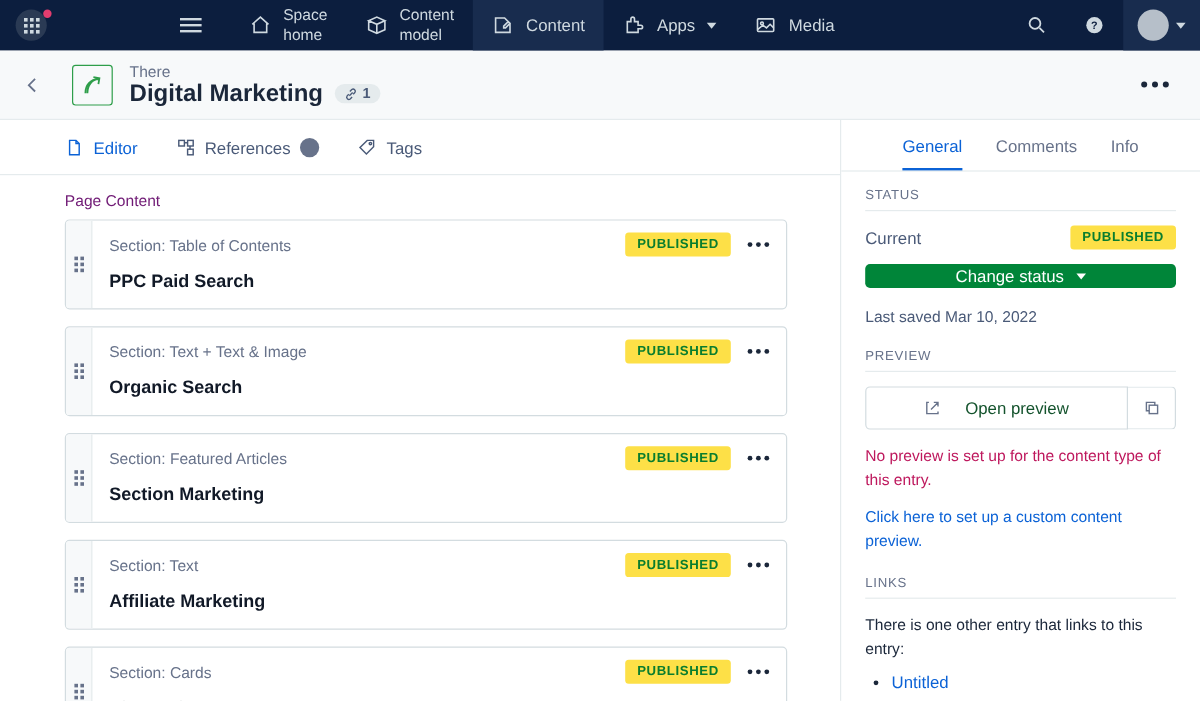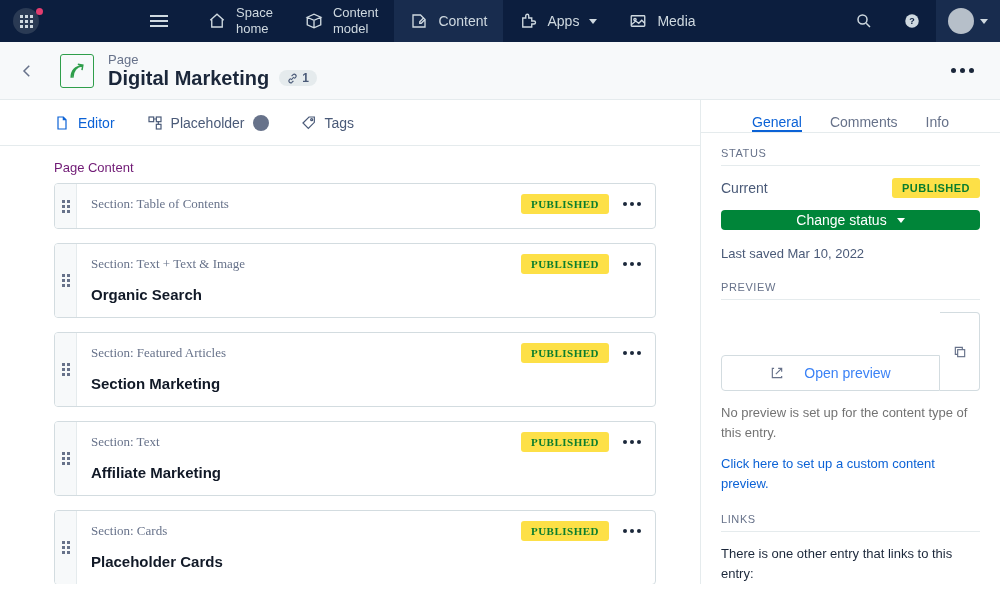--- a/index.html
+++ b/index.html
@@ -49,41 +49,41 @@
   .lefttab svg { width:16px; height:16px; stroke:currentColor; fill:none; stroke-width:1.8;}
   .count-badge { width:16px; height:16px; border-radius:50%; background:#67728a; }
 
   .content-area { flex:1; overflow-y:auto; padding: 14px 44px 0 54px; }
   .field-label { font-size:13px; color:#701a75; margin-bottom:8px; display:block; }
   .card { border:1px solid #d3dce0; border-radius:4px; margin-bottom:14px; display:flex; overflow:hidden; }
   .drag { width:22px; background:#f7f9fa; border-right:1px solid #e5ebed; display:flex; align-items:center; justify-content:center; cursor:grab;}
   .drag-dots { display:grid; grid-template-columns: repeat(2,3px); grid-template-rows: repeat(3,3px); gap:2px;}
   .drag-dots span { width:3px; height:3px; background:#67728a; }
   .card-body { flex:1; padding: 10px 14px 14px 14px; }
-  .card-top { display:flex; align-items:center;font-family:Liberation Serif, serif; }
+  .card-top { display:flex; align-items:center; }
   .section-label { font-size:13px; color:#67728a; }
   .card-title { font-weight:600; font-size:15px; margin-top:12px; color: #111927; }
   .status-chip { margin-left:auto; background:#fde047; color:#0a7d2e; font-size:11px; font-weight:600; letter-spacing:0.5px; padding:4px 10px; border-radius:3px;}
   .card-more { margin-left:14px; display:flex; gap:3px; cursor:pointer; padding:4px 0;}
   .card-more span{ width:4px; height:4px; background:#1b273a; border-radius:50%; }
 
   
   .righttabs { display:flex; gap:28px; padding: 14px 20px 0 20px; border-bottom:1px solid #e5ebed; justify-content:center; }
-  .righttab { font-size:14px; color:#67728a; cursor:pointer; border-bottom:2px solid transparent;}
+  .righttab { font-size:14px; color:#67728a; padding-bottom:10px; cursor:pointer; border-bottom:2px solid transparent;}
   .righttab.active { color:#0b62d6; border-bottom-color:#0b62d6; }
   .panel-section { padding: 14px 20px 6px 20px; }
   .panel-h { font-size:11px; letter-spacing:0.6px; color:#67728a; font-weight:500; border-bottom:1px solid #e5ebed; padding-bottom:6px; margin-bottom:12px;}
   .current-row { display:flex; align-items:center; font-size:14px; color:#4a5a78;}
   .change-btn { margin-top:12px; width:100%; background:#008539; color:#fff; border:none; border-radius:4px; height:20px; font-size:14px; display:flex; align-items:center; justify-content:center; gap:10px; cursor:pointer;}
   .saved { font-size:13px; color:#4a5a78; margin-top:16px;}
   .chev-sm { width:0;height:0; border-left:4px solid transparent; border-right:4px solid transparent; border-top:5px solid #fff;}
   .preview-row { display:flex; gap:0; }
-  .open-prev { flex:1; border:1px solid #d3dce0; border-radius:4px 0 0 4px; height:36px; display:flex; align-items:center; justify-content:center; gap:20px; color:#3b82f6; font-size:14px; cursor:pointer;margin-top:43px;}
+  .open-prev { flex:1; border:1px solid #d3dce0; border-radius:4px 0 0 4px; height:36px; display:flex; align-items:center; justify-content:center; gap:20px; color:#14532d; font-size:14px; cursor:pointer;}
   .copy-prev { width:40px; border:1px solid #d3dce0; border-left:none; border-radius:0 4px 4px 0; display:flex; align-items:center; justify-content:center; cursor:pointer;}
-  .muted { font-size:13px; color:#737373; line-height:1.5; margin-top:12px;}
+  .muted { font-size:13px; color:#be185d; line-height:1.5; margin-top:12px;}
   .link { color:#0b62d6; cursor:pointer; }
   .links-list { margin-top:10px; padding-left: 22px; }
   .links-list li { color:#0b62d6; font-size:14px; }
   .links-list li::marker { color:#1b273a; }
 </style>
 </head>
 <body>
 
 <div class="navbar">
   <div class="app-btn">
@@ -164,21 +164,21 @@
 <div class="pagehead">
   <svg class="back-chev" viewBox="0 0 24 24">
       <path d="M15 5 L8 12 L15 19"></path>
     </svg>
   <div class="page-icon">
       <svg viewBox="0 0 24 24">
         <path d="M5 20 C5 12 10 6 18 6 M18 6 C12 6 7 12 7 20 M13 4 L19 5 L18 11"></path>
       </svg>
     </div>
   <div>
-    <div class="crumb">Page</div>
+    <div class="crumb">There</div>
     <h1>
       <span>Digital Marketing</span>
       <span class="linkcount">
         <svg width="11" height="11" viewBox="0 0 24 24" stroke="#4a5a78" fill="none" stroke-width="2.5">
             <path d="M9 15 L15 9 M8 12 L5 15 a4 4 0 0 0 5.6 5.6 L14 17 M16 12 L19 9 a4 4 0 0 0 -5.6 -5.6 L10 7"></path>
           </svg>
         <span>1</span>
       </span>
     </h1>
   </div>
@@ -199,21 +199,21 @@
           </svg>
         <span>Editor</span>
       </div>
       <div class="lefttab">
         <svg viewBox="0 0 24 24">
             <rect x="3" y="3" width="7" height="7"></rect>
             <rect x="14" y="3" width="7" height="7"></rect>
             <rect x="14" y="14" width="7" height="7"></rect>
             <path d="M10 6 H14 M17 10 V14"></path>
           </svg>
-        <span>Placeholder</span>
+        <span>References</span>
         <span class="count-badge"></span>
       </div>
       <div class="lefttab">
         <svg viewBox="0 0 24 24">
             <path d="M3 12 L12 3 H20 V11 L11 20 Z"></path>
             <circle cx="16" cy="7" r="1.5"></circle>
           </svg>
         <span>Tags</span>
       </div>
     </div>
@@ -234,20 +234,21 @@
             <div class="card-body">
               <div class="card-top">
                 <span class="section-label">Section: Table of Contents</span>
                 <span class="status-chip">PUBLISHED</span>
                 <div class="card-more">
                   <span></span>
                   <span></span>
                   <span></span>
                 </div>
               </div>
+              <div class="card-title">PPC Paid Search</div>
             </div>
           </div>
           <div class="card">
             <div class="drag">
               <div class="drag-dots">
                 <span></span>
                 <span></span>
                 <span></span>
                 <span></span>
                 <span></span>

